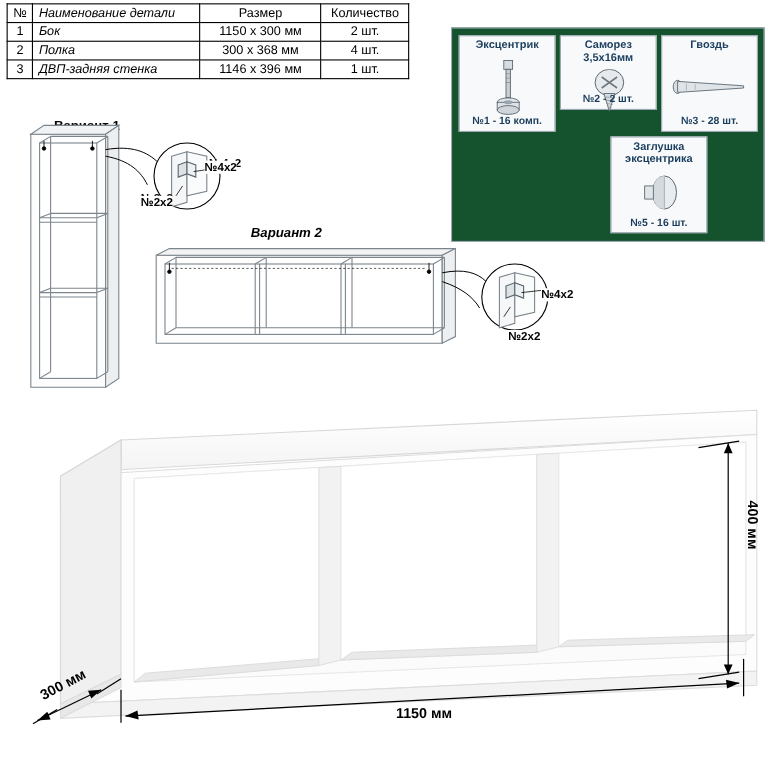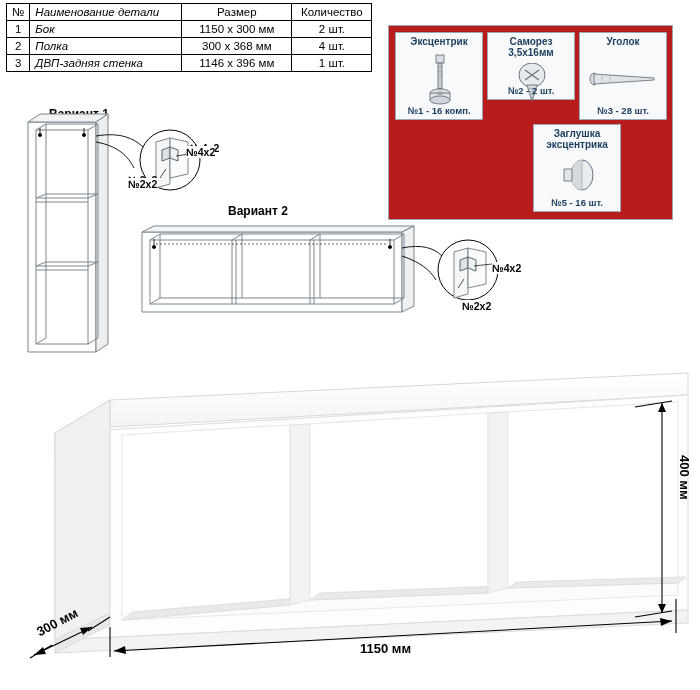--- a/index.html
+++ b/index.html
@@ -32,24 +32,24 @@
     box-sizing: border-box;
   }
   #parts-table th { font-weight: normal; }
   #parts-table .c-num { width: 22px; }
   #parts-table .c-name { width: 152px; text-align: left; font-style: italic; }
   #parts-table .c-size { width: 110px; }
   #parts-table .c-qty  { width: 80px; margin-top: 12px; }
 
   
   #hardware-panel {
-    left: 388px; top: 25px;
+    left: 410px; top: 25px;
     width: 285px; height: 195px;
     border: 1px solid #9aa7b0;
-    background: #b91c1c;
+    background: #14532d;
     box-sizing: border-box;
   }
   .hw-cell {
     position: absolute;
     border: 1px solid #9aa7b0;
     background: #f7f9fb;
     box-sizing: border-box;
   }
   .hw-title {
     text-align: center;
@@ -163,21 +163,21 @@
         <ellipse cx="44" cy="12" rx="13" ry="12" fill="#e6eaed" stroke="#5a6670" stroke-width="0.9"></ellipse>
         <path d="M37 7 l14 10 M37 17 l14 -10" stroke="#6d7880" stroke-width="1.4"></path>
         <path d="M39 22 l10 0 l-5 16 z" fill="#d7dce0" stroke="#5a6670" stroke-width="0.8"></path>
         <path d="M39 25 l10 1 M40 28 l8 1 M41 31 l6 1 M42 34 l4 1" stroke="#8c959c" stroke-width="0.7"></path>
       </svg>
     </div>
     <div class="hw-label">№2 - 2 шт.</div>
   </div>
 
   <div class="hw-cell" style="left:190px; top:6px; width:88px; height:88px;">
-    <div class="hw-title">Уголок</div>
+    <div class="hw-title">Гвоздь</div>
     <div class="hw-art">
       <svg width="88" height="52" viewBox="0 0 88 52">
         <ellipse cx="14" cy="26" rx="4" ry="6" fill="#d8dde2" stroke="#5a6670" stroke-width="0.8"></ellipse>
         <path d="M14 21 L74 25 L74 27 L14 31 Z" fill="#dfe4e8" stroke="#5a6670" stroke-width="0.8"></path>
         <line x1="22" y1="23" x2="22" y2="29" stroke="#97a0a7" stroke-width="0.6"></line>
         <line x1="30" y1="23.5" x2="30" y2="28.5" stroke="#97a0a7" stroke-width="0.6"></line>
       </svg>
     </div>
     <div class="hw-label">№3 - 28 шт.</div>
   </div>
@@ -255,21 +255,21 @@
       <line x1="156" y1="57" x2="150" y2="66"></line>
       <line x1="166" y1="44" x2="186" y2="41"></line>
     </g>
     <text x="180" y="40" font-size="10.5" font-weight="bold" fill="#000">№4х2</text>
     <text x="118" y="72" font-size="10.5" font-weight="bold" fill="#000">№2х2</text>
   </svg>
 </div>
 <div class="abs callout-label" style="left:186px; top:146px; background:#fff;">№4х2</div>
 <div class="abs callout-label" style="left:128px; top:178px; background:#fff;">№2х2</div>
 
-<div class="abs variant-caption" style="left:228px; top:204px;">Вариант 2</div>
+<div class="abs variant-caption" style="left:228px; top:204px;font-style:italic;">Вариант 2</div>
 
 <div class="abs" style="left:130px; top:222px;">
   <svg width="380" height="110" viewBox="0 0 380 110">
     <g stroke="#7b858d" stroke-width="1" fill="#fdfdfd">
       <polygon points="12,10 272,10 272,90 12,90" fill="#fefefe"></polygon>
       <polygon points="12,10 24,4 284,4 272,10" fill="#f1f3f4"></polygon>
       <polygon points="272,10 284,4 284,84 272,90" fill="#edeff0"></polygon>
       <rect x="20" y="18" width="244" height="64" fill="#ffffff"></rect>
       <line x1="102" y1="18" x2="102" y2="82"></line>
       <line x1="106" y1="18" x2="106" y2="82"></line>

